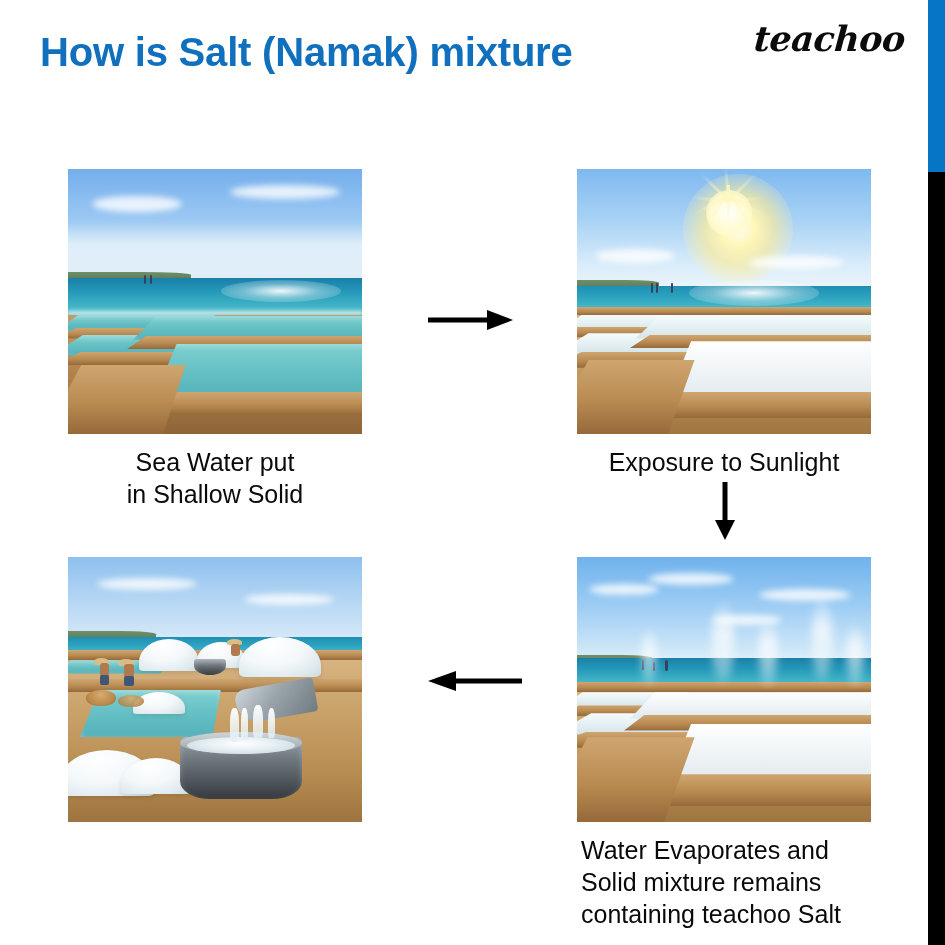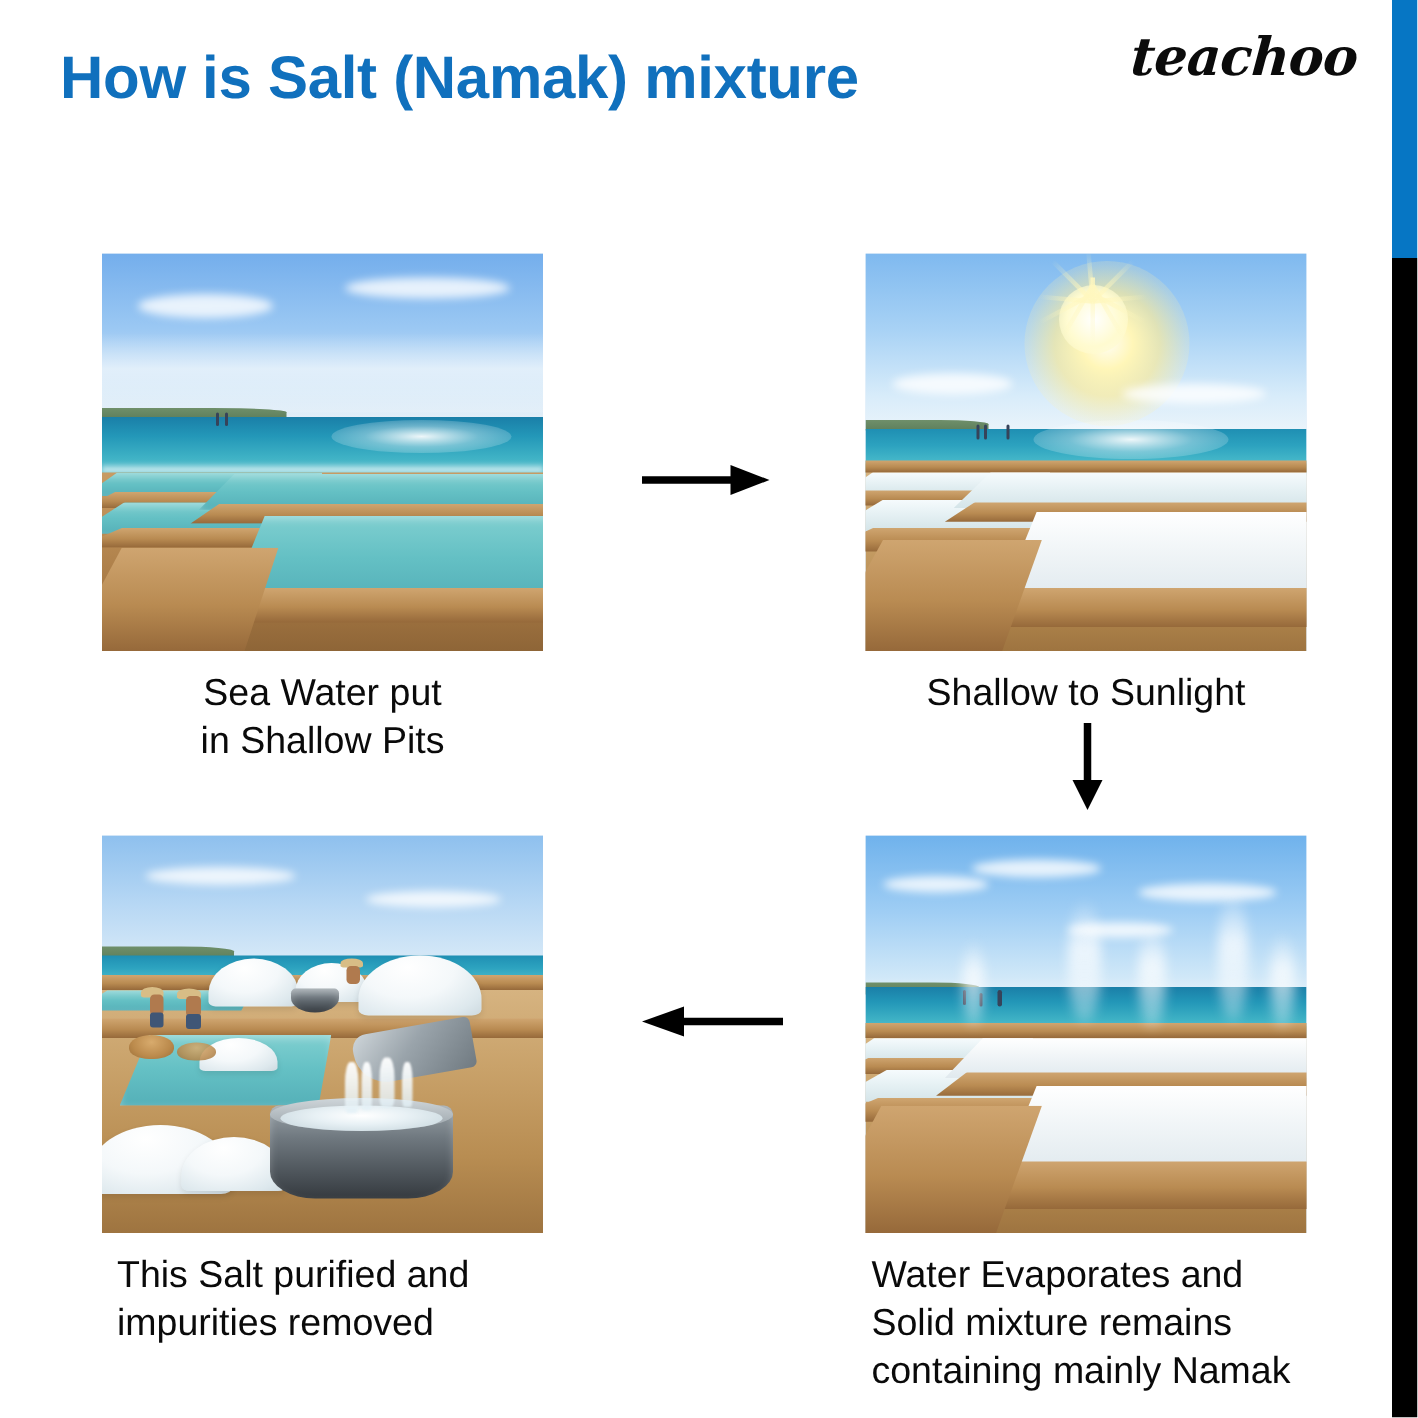--- a/index.html
+++ b/index.html
@@ -229,21 +229,21 @@
       <div class="bund" style="left:-4%;top:60%;width:58%;height:4%;clip-path:polygon(12% 0,100% 0,98% 100%,0 100%);"></div>
       <div class="pan water" style="left:-6%;top:62.5%;width:70%;height:8%;clip-path:polygon(16% 0,100% 0,94% 100%,0 100%);"></div>
       <div class="bund" style="left:-6%;top:69%;width:76%;height:5%;clip-path:polygon(14% 0,100% 0,96% 100%,0 100%);"></div>
       <div class="pan water" style="left:22%;top:55.5%;width:80%;height:9%;clip-path:polygon(10% 0,100% 0,100% 100%,0 100%);"></div>
       <div class="bund" style="left:20%;top:63%;width:82%;height:5%;clip-path:polygon(8% 0,100% 0,100% 100%,0 100%);"></div>
       <div class="pan water" style="left:26%;top:66%;width:78%;height:21%;clip-path:polygon(14% 0,100% 0,100% 88%,4% 100%);"></div>
       <div class="bund" style="left:22%;top:84%;width:82%;height:9%;clip-path:polygon(10% 0,100% 0,100% 100%,0 100%);"></div>
       <div class="bund" style="left:-8%;top:74%;width:48%;height:26%;clip-path:polygon(26% 0,100% 0,84% 100%,0 100%);"></div>
     </div>
     <div class="caption">Sea Water put
-in Shallow Pits</div>
+in Shallow Solid</div>
   </div>
 
   <div class="cell c2">
     <div class="photo">
       <div class="sky bright" style="height:48%"></div>
       <div class="sun" style="left:36%;top:2%;width:110px;height:110px;"></div>
       <div class="sun-core" style="left:44%;top:8%;width:46px;height:46px;"></div>
       <div class="ray" style="left:51%;top:6%;width:3px;height:46px;transform:rotate(0deg);"></div>
       <div class="ray" style="left:51%;top:8%;width:3px;height:42px;transform:rotate(30deg);"></div>
       <div class="ray" style="left:51%;top:8%;width:3px;height:42px;transform:rotate(-30deg);"></div>
@@ -268,21 +268,21 @@
       <div class="pan saltwet" style="left:-6%;top:55%;width:48%;height:6%;clip-path:polygon(16% 0,100% 0,94% 100%,0 100%);"></div>
       <div class="bund" style="left:-8%;top:59.5%;width:56%;height:4%;clip-path:polygon(14% 0,100% 0,96% 100%,0 100%);"></div>
       <div class="pan saltwet" style="left:-8%;top:62%;width:66%;height:8%;clip-path:polygon(18% 0,100% 0,92% 100%,0 100%);"></div>
       <div class="bund" style="left:-10%;top:69%;width:74%;height:6%;clip-path:polygon(16% 0,100% 0,94% 100%,0 100%);"></div>
       <div class="pan saltwet" style="left:20%;top:55%;width:84%;height:9%;clip-path:polygon(10% 0,100% 0,100% 100%,0 100%);"></div>
       <div class="bund" style="left:18%;top:62.5%;width:86%;height:5%;clip-path:polygon(8% 0,100% 0,100% 100%,0 100%);"></div>
       <div class="pan salt" style="left:26%;top:65%;width:80%;height:22%;clip-path:polygon(16% 0,100% 0,100% 86%,6% 100%);"></div>
       <div class="bund" style="left:20%;top:84%;width:86%;height:10%;clip-path:polygon(12% 0,100% 0,100% 100%,0 100%);"></div>
       <div class="bund" style="left:-10%;top:72%;width:50%;height:28%;clip-path:polygon(28% 0,100% 0,82% 100%,0 100%);"></div>
     </div>
-    <div class="caption">Shallow to Sunlight</div>
+    <div class="caption">Exposure to Sunlight</div>
   </div>
 
   <div class="cell c3">
     <div class="photo">
       <div class="sky" style="height:34%;background:linear-gradient(180deg,#8ec0ee 0%,#b6d7f4 50%,#dcecf8 100%);"></div>
       <div class="cloud" style="left:10%;top:8%;width:100px;height:12px;"></div>
       <div class="cloud" style="left:60%;top:14%;width:90px;height:11px;"></div>
       <div class="headland" style="left:0;top:28%;width:30%;height:8px;"></div>
       <div class="sea" style="top:30%;height:9%;"></div>
       <div class="surf" style="top:37.5%;"></div>
@@ -315,22 +315,20 @@
 
       <div class="chute" style="left:57%;top:48%;width:80px;height:34px;"></div>
       <div class="vat" style="left:38%;top:68%;width:122px;height:62px;"></div>
       <div class="vat-rim" style="left:38%;top:66%;width:122px;height:22px;"></div>
       <div class="vat-liquid" style="left:40.5%;top:68%;width:108px;height:17px;"></div>
       <div class="pour" style="left:55%;top:57%;width:9px;height:34px;"></div>
       <div class="pour" style="left:59%;top:57%;width:7px;height:32px;"></div>
       <div class="pour" style="left:63%;top:56%;width:10px;height:33px;"></div>
       <div class="pour" style="left:68%;top:57%;width:7px;height:30px;"></div>
     </div>
-    <div class="caption">This Salt purified and
-impurities removed</div>
   </div>
 
   <div class="cell c4">
     <div class="photo">
       <div class="sky bright" style="height:42%;background:linear-gradient(180deg,#6fb2ec 0%,#9ecdf4 45%,#d0e8f8 85%,#ecf5fb 100%);"></div>
       <div class="cloud" style="left:4%;top:10%;width:70px;height:11px;"></div>
       <div class="cloud" style="left:24%;top:6%;width:86px;height:12px;"></div>
       <div class="cloud" style="left:62%;top:12%;width:92px;height:12px;"></div>
       <div class="cloud" style="left:46%;top:22%;width:70px;height:10px;"></div>
       <div class="headland" style="left:0;top:37%;width:26%;height:8px;"></div>
@@ -352,21 +350,21 @@
       <div class="bund" style="left:-12%;top:68%;width:52%;height:32%;clip-path:polygon(30% 0,100% 0,80% 100%,0 100%);"></div>
 
       <div class="steam" style="left:22%;top:26%;width:14px;height:58px;"></div>
       <div class="steam" style="left:46%;top:16%;width:22px;height:82px;"></div>
       <div class="steam" style="left:62%;top:22%;width:18px;height:70px;"></div>
       <div class="steam" style="left:80%;top:14%;width:20px;height:86px;"></div>
       <div class="steam" style="left:92%;top:24%;width:16px;height:64px;"></div>
     </div>
     <div class="caption">Water Evaporates and
 Solid mixture remains
-containing mainly Namak</div>
+containing teachoo Salt</div>
   </div>
 
   <div class="arrow arrow-right-top">
     <svg width="90" height="40" viewBox="0 0 90 40">
       <line x1="3" y1="20" x2="66" y2="20" stroke="#000" stroke-width="5"></line>
       <polygon points="62,10 88,20 62,30" fill="#000"></polygon>
     </svg>
   </div>
 
   <div class="arrow arrow-down-right">

